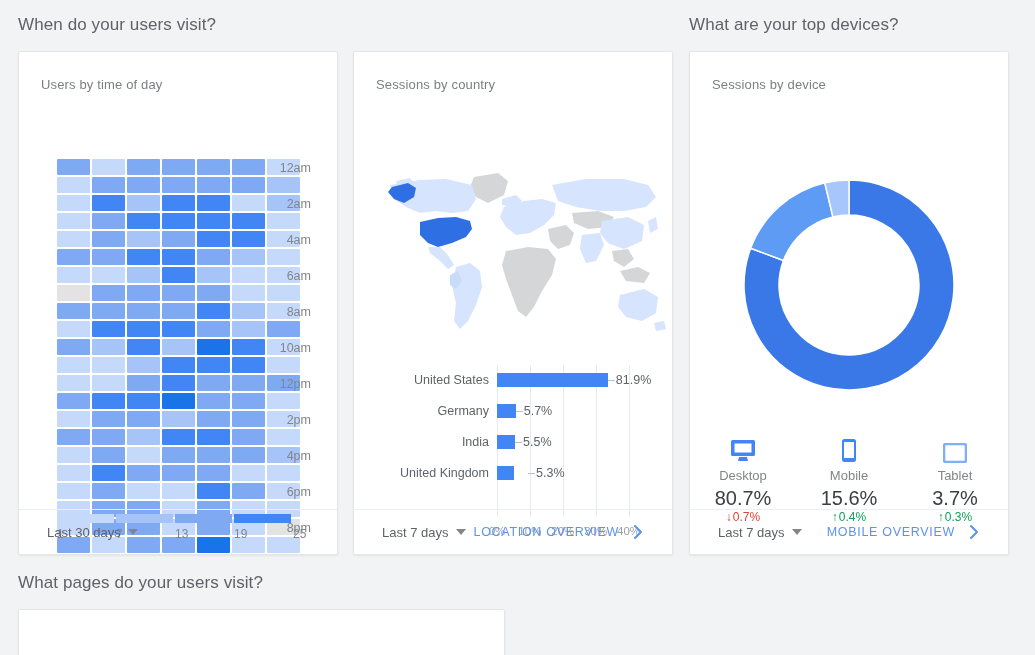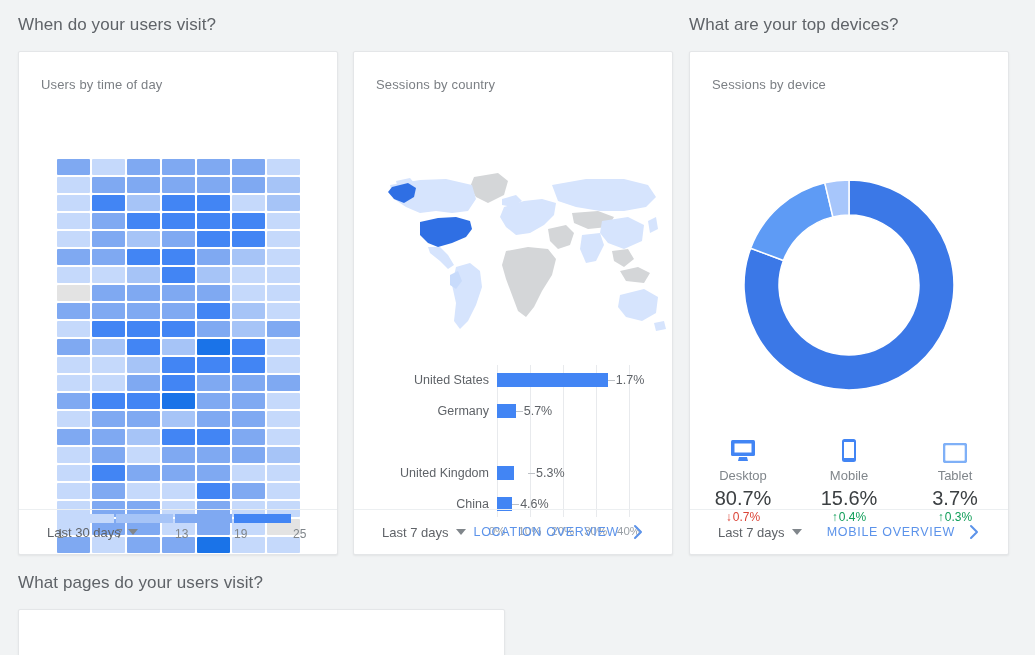--- a/index.html
+++ b/index.html
@@ -300,20 +300,33 @@
         <div class="hm-row">
           <div class="hm-cell" style="background: rgb(127, 169, 242);"></div>
           <div class="hm-cell" style="background: rgb(197, 217, 251);"></div>
           <div class="hm-cell" style="background: rgb(127, 169, 242);"></div>
           <div class="hm-cell" style="background: rgb(127, 169, 242);"></div>
           <div class="hm-cell" style="background: rgb(26, 115, 232);"></div>
           <div class="hm-cell" style="background: rgb(197, 217, 251);"></div>
           <div class="hm-cell" style="background: rgb(197, 217, 251);"></div>
         </div>
       </div>
+    <div class="hm-times" id="hm-times">
+        <div class="hm-time">12am</div>
+        <div class="hm-time">2am</div>
+        <div class="hm-time">4am</div>
+        <div class="hm-time">6am</div>
+        <div class="hm-time">8am</div>
+        <div class="hm-time">10am</div>
+        <div class="hm-time">12pm</div>
+        <div class="hm-time">2pm</div>
+        <div class="hm-time">4pm</div>
+        <div class="hm-time">6pm</div>
+        <div class="hm-time">8pm</div>
+      </div>
 
     <div class="legend">
       <div class="legend-bar" id="legend-bar">
           <div class="legend-seg" style="background: rgb(197, 217, 251);"></div>
           <div class="legend-seg" style="background: rgb(166, 196, 247);"></div>
           <div class="legend-seg" style="background: rgb(127, 169, 242);"></div>
           <div class="legend-seg" style="background: rgb(66, 133, 244);"></div>
         </div>
       <div class="legend-ticks" id="legend-ticks">
           <div class="legend-tick" style="left: 0px;">1</div>
@@ -389,54 +402,54 @@
         <div class="gridline" style="left: 153.889px;"></div>
         <div class="gridline" style="left: 186.778px;"></div>
         <div class="gridline" style="left: 219.667px;"></div>
         <div class="gridline" style="left: 252.556px;"></div>
         <div class="bar-row" style="top: 4px;">
           <div class="bar-label">United States</div>
           <div class="bar-track" style="width: 110.836px;">
             <div class="bar-fill" style="width: 110.836px; background: rgb(66, 133, 244);"></div>
             <div class="bar-val">
               <span class="bar-dash"></span>
-              <span class="bar-val-txt">1.7%</span>
+              <span class="bar-val-txt">81.9%</span>
             </div>
           </div>
         </div>
         <div class="bar-row" style="top: 35px;">
           <div class="bar-label">Germany</div>
           <div class="bar-track" style="width: 18.7467px;">
             <div class="bar-fill" style="width: 18.7467px; background: rgb(66, 133, 244);"></div>
             <div class="bar-val">
               <span class="bar-dash"></span>
               <span class="bar-val-txt">5.7%</span>
             </div>
           </div>
         </div>
+        <div class="bar-row" style="top: 66px;">
+          <div class="bar-label">India</div>
+          <div class="bar-track" style="width: 18.0889px;">
+            <div class="bar-fill" style="width: 18.0889px; background: rgb(66, 133, 244);"></div>
+            <div class="bar-val">
+              <span class="bar-dash"></span>
+              <span class="bar-val-txt">5.5%</span>
+            </div>
+          </div>
+        </div>
         <div class="bar-row" style="top: 97px;">
           <div class="bar-label">United Kingdom</div>
           <div class="bar-track" style="width: 31px;">
             <div class="bar-fill" style="width: 17.4311px; background: rgb(66, 133, 244);"></div>
             <div class="bar-val">
               <span class="bar-dash"></span>
               <span class="bar-val-txt">5.3%</span>
             </div>
           </div>
         </div>
-        <div class="bar-row" style="top: 128px;">
-          <div class="bar-label">China</div>
-          <div class="bar-track" style="width: 15.1289px;">
-            <div class="bar-fill" style="width: 15.1289px; background: rgb(66, 133, 244);"></div>
-            <div class="bar-val">
-              <span class="bar-dash"></span>
-              <span class="bar-val-txt">4.6%</span>
-            </div>
-          </div>
-        </div>
       </div>
 
     <div class="card-footer">
       <div class="date-range">
         <span>Last 7 days</span>
         <span class="caret"></span>
       </div>
       <div class="footer-link">
         <span>LOCATION OVERVIEW</span>
         <svg class="chev" width="11" height="16" viewBox="0 0 11 16">

